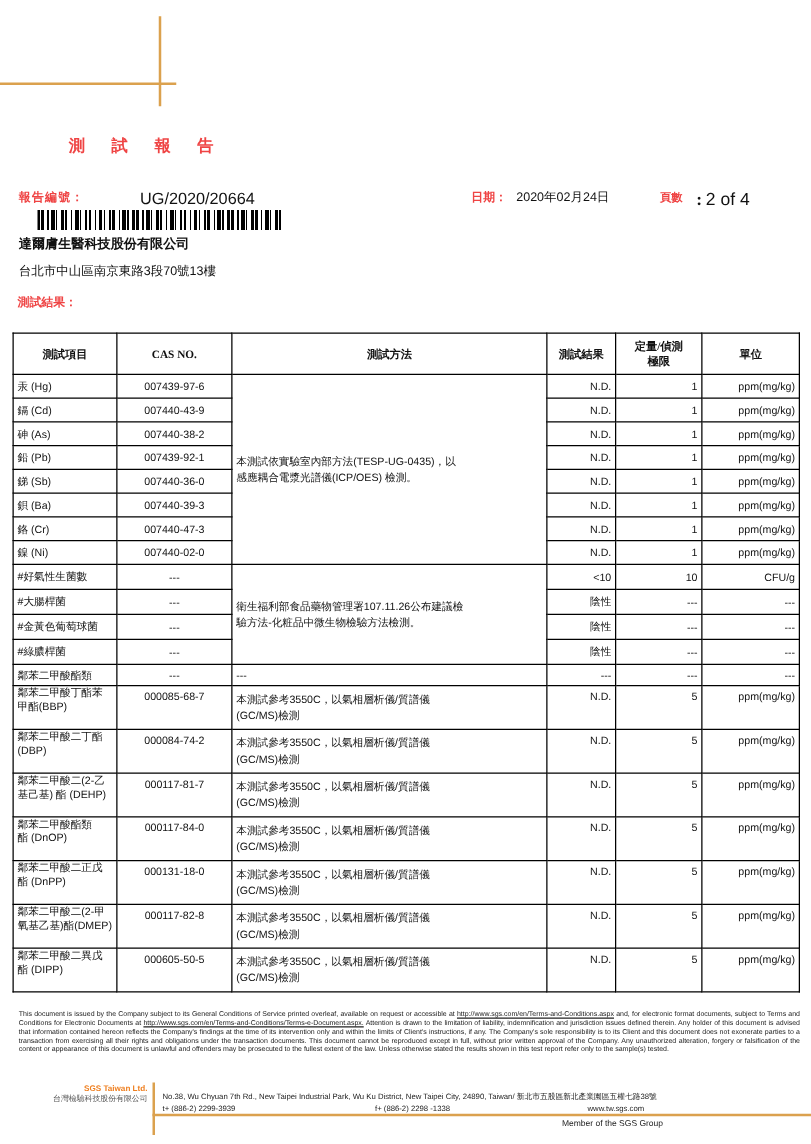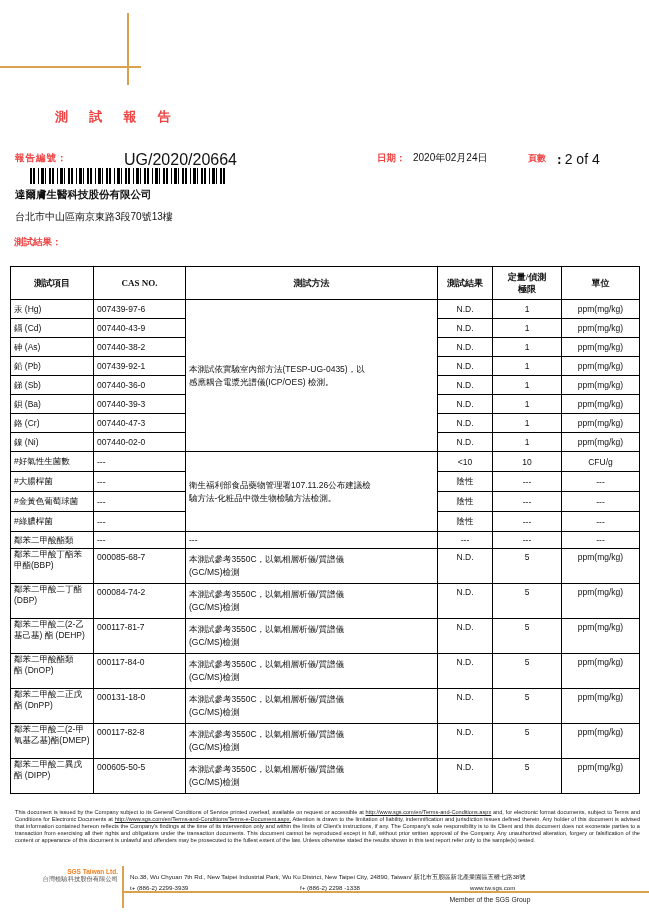--- a/index.html
+++ b/index.html
@@ -16,21 +16,21 @@
   
   .lab-titles { position: absolute; left: 40px; right: 0; top: 73px; text-align: center; }
   .lab-zh { font-family: "Liberation Serif", serif; font-size: 12.5px; letter-spacing: 3px; color: #222; }
   .lab-en { font-family: "Liberation Sans", sans-serif; font-size: 11.5px; margin-top: 4px; color: #111; }
   .report-title { position: absolute; left: 55px; top: 108px; font-family: "Liberation Serif", serif;
                   font-weight: bold; font-size: 13px; letter-spacing: 9px; color: #111; }
 
   
   .lbl { font-family: "Liberation Serif", serif; font-weight: bold; color: #ef4444; }
   .report-no-label { position: absolute; left: 15px; top: 152px; font-size: 9.5px; letter-spacing: 1px; }
-  .report-no-value { position: absolute; left: 112px; top: 151px; width: 125px; text-align: right; font-size: 16px; }
+  .report-no-value { position: absolute; left: 112px; top: 151px; width: 125px; text-align: left; font-size: 13px; }
   .date-label   { position: absolute; left: 377px; top: 152px; font-size: 9.5px; }
   .date-value   { position: absolute; left: 413px; top: 151px; font-size: 10px; }
   .pages-label  { position: absolute; left: 528px; top: 152px; font-size: 9px; }
   .pages-value  { position: absolute; left: 557px; top: 151px; font-size: 14px; }
   .pages-value .colon { font-family: "Liberation Serif", serif; font-weight: bold; margin-right: 3px; }
   .barcode { position: absolute; left: 30px; top: 168px; width: 196px; height: 16px;
              background: repeating-linear-gradient(90deg,
                #000 0 2px, #fff 2px 3px, #000 3px 5px, #fff 5px 8px,
                #000 8px 9px, #fff 9px 11px, #000 11px 14px, #fff 14px 15px,
                #000 15px 16px, #fff 16px 19px); }
@@ -40,23 +40,23 @@
 
   
   table.results { position: absolute; left: 10px; top: 266px; width: 629px;
                   border-collapse: collapse; table-layout: fixed; font-size: 8.5px; }
   table.results th, table.results td { border: 1px solid #000; padding: 1px 3px; vertical-align: middle; overflow: hidden; }
   table.results { border: 1.5px solid #000; }
   table.results thead tr { height: 33px; }
   table.results th { font-family: "Liberation Serif", serif; font-weight: bold; font-size: 9px;
                      text-align: center; white-space: pre-line; line-height: 12px; }
   .c-item   { text-align: left; white-space: pre-line; line-height: 11px; }
-  .c-cas    { text-align: left; }
+  .c-cas    { text-align: center; }
   .c-method { text-align: left; vertical-align: top; white-space: pre-line; line-height: 13px; padding-top: 2px; }
-  .c-res, .c-lim, .c-unit { text-align: center; }
+  .c-res, .c-lim, .c-unit { text-align: right; }
   tr.r-metal { height: 19px; }
   tr.r-micro { height: 20px; }
   tr.r-class { height: 17px; }
   tr.r-phth  { height: 35px; }
   tr.r-phth .c-item { vertical-align: top; padding-top: 0; }
   tr.r-phth .c-cas, tr.r-phth .c-res, tr.r-phth .c-lim, tr.r-phth .c-unit { vertical-align: top; padding-top: 3px; }
 
   
   .disclaimer { position: absolute; left: 15px; right: 9px; top: 809px;
                 font-size: 5.6px; line-height: 7.1px; text-align: justify; color: #222; }

